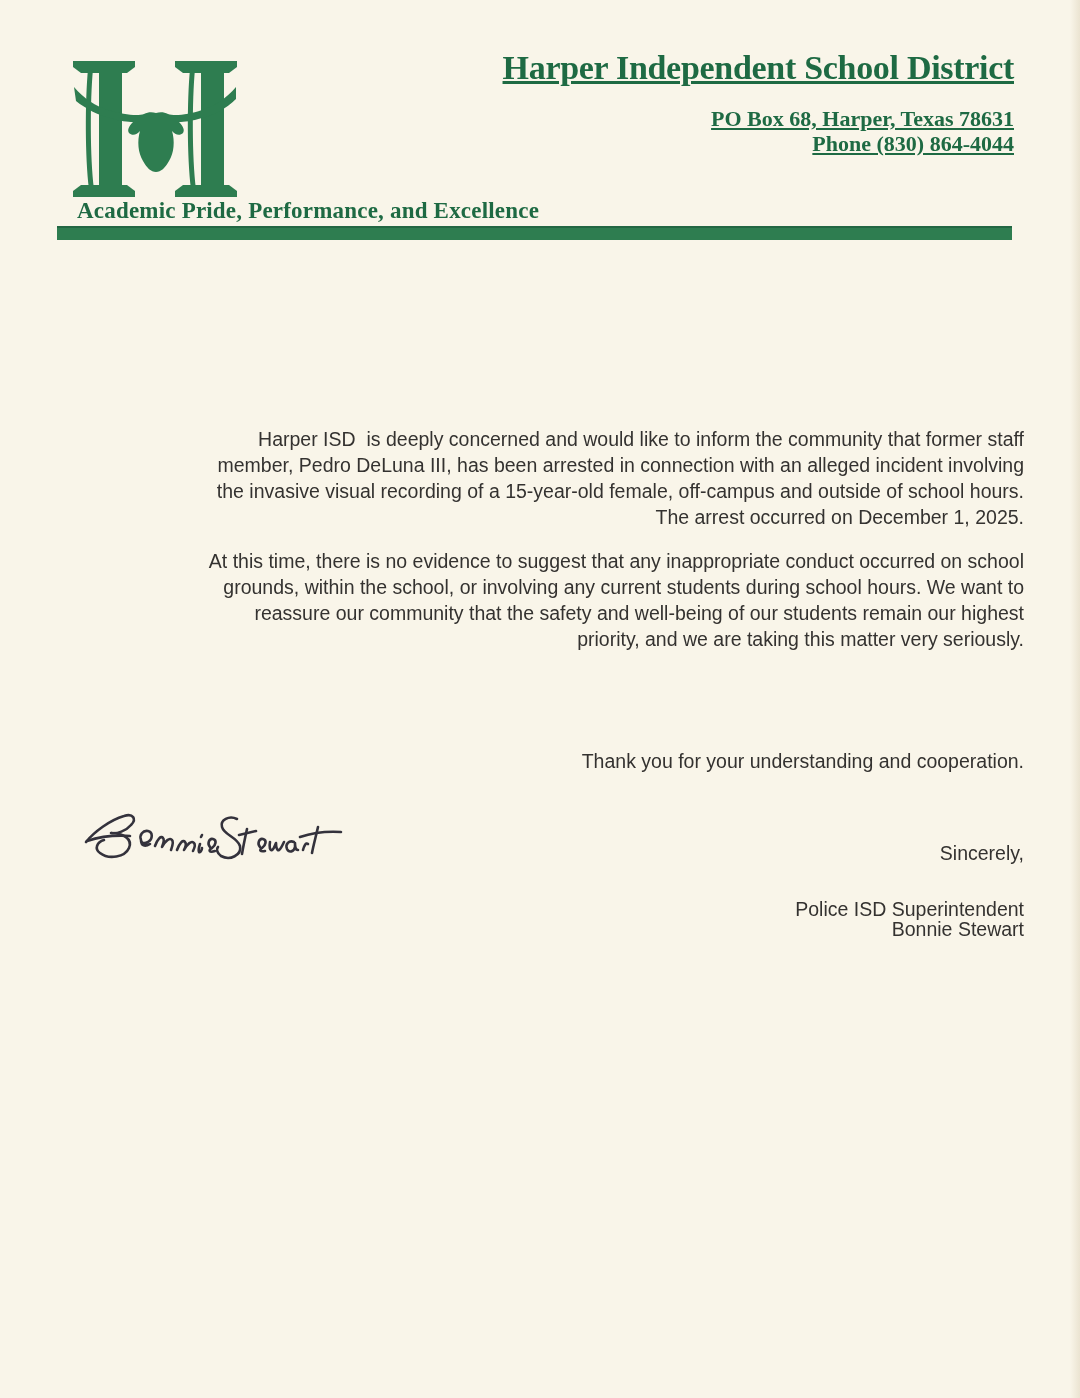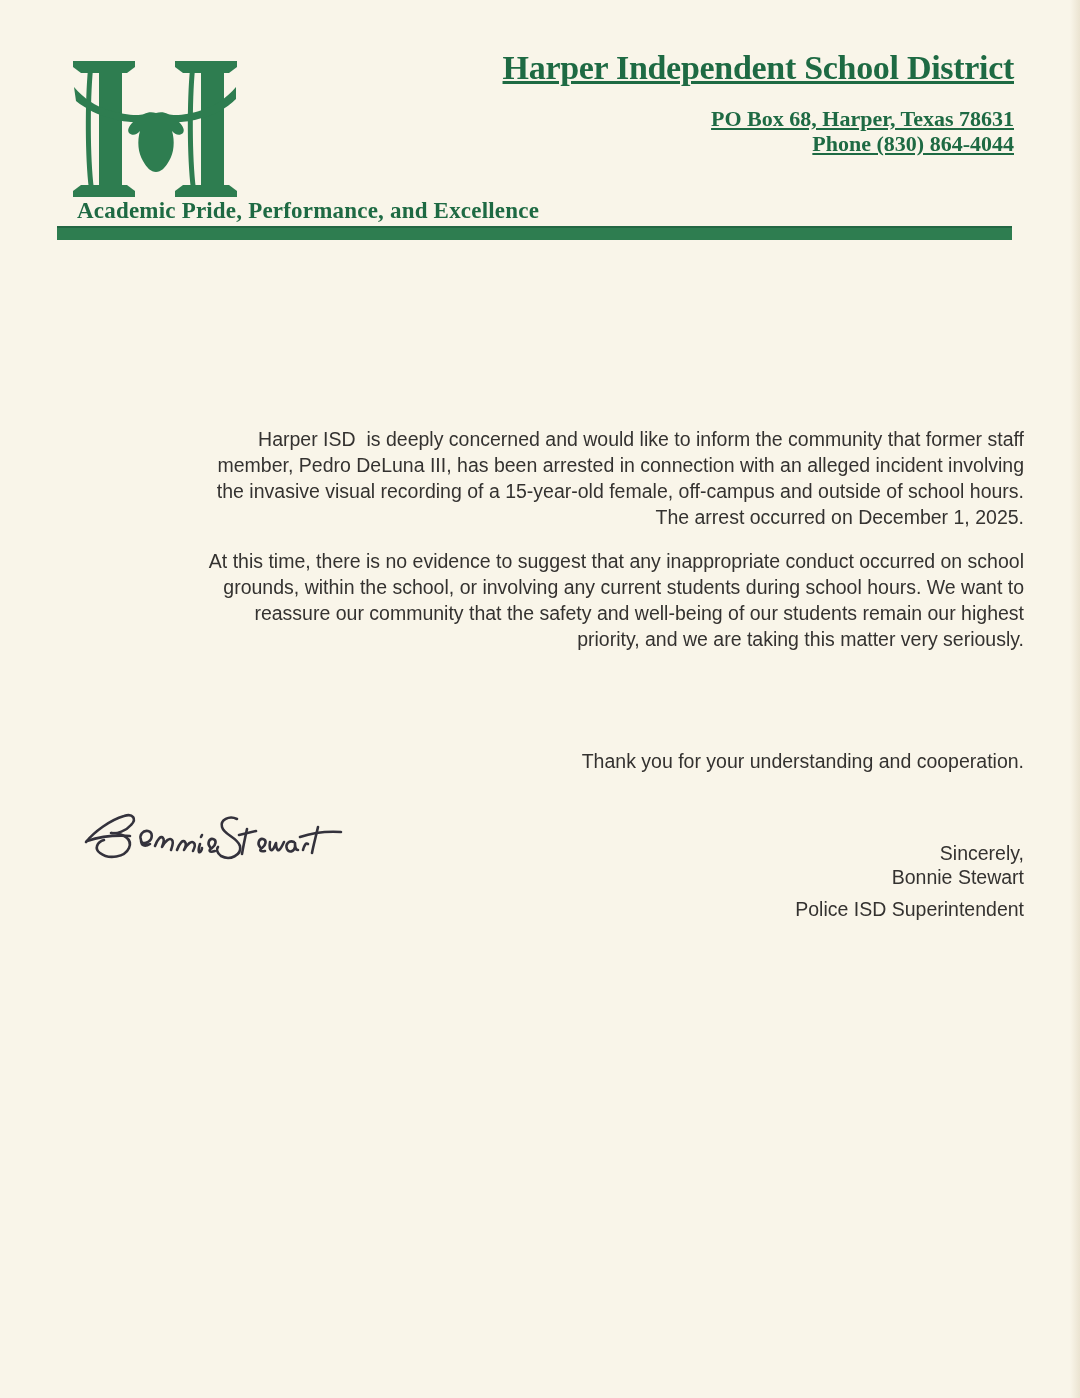--- a/index.html
+++ b/index.html
@@ -51,21 +51,21 @@
     color:var(--ink);font-size:19.5px;line-height:26px;
     white-space:pre-wrap;
     text-align:right;
   }
   .p1{top:426px;}
   .p2{top:548px;}
   .p3{top:676px;}
   .p4{top:748px;}
   .closing{top:840px;}
   .signature{position:absolute;left:84px;top:806px;width:262px;height:66px;}
-  .signer{top:864px;}
+  .signer{top:916px;}
   .role{top:896px;}
 </style>
 </head>
 <body>
 
 <div class="page">
 
   <svg class="logo" viewBox="0 0 166 140" aria-hidden="true">
     <g fill="#2e7d50">
 

